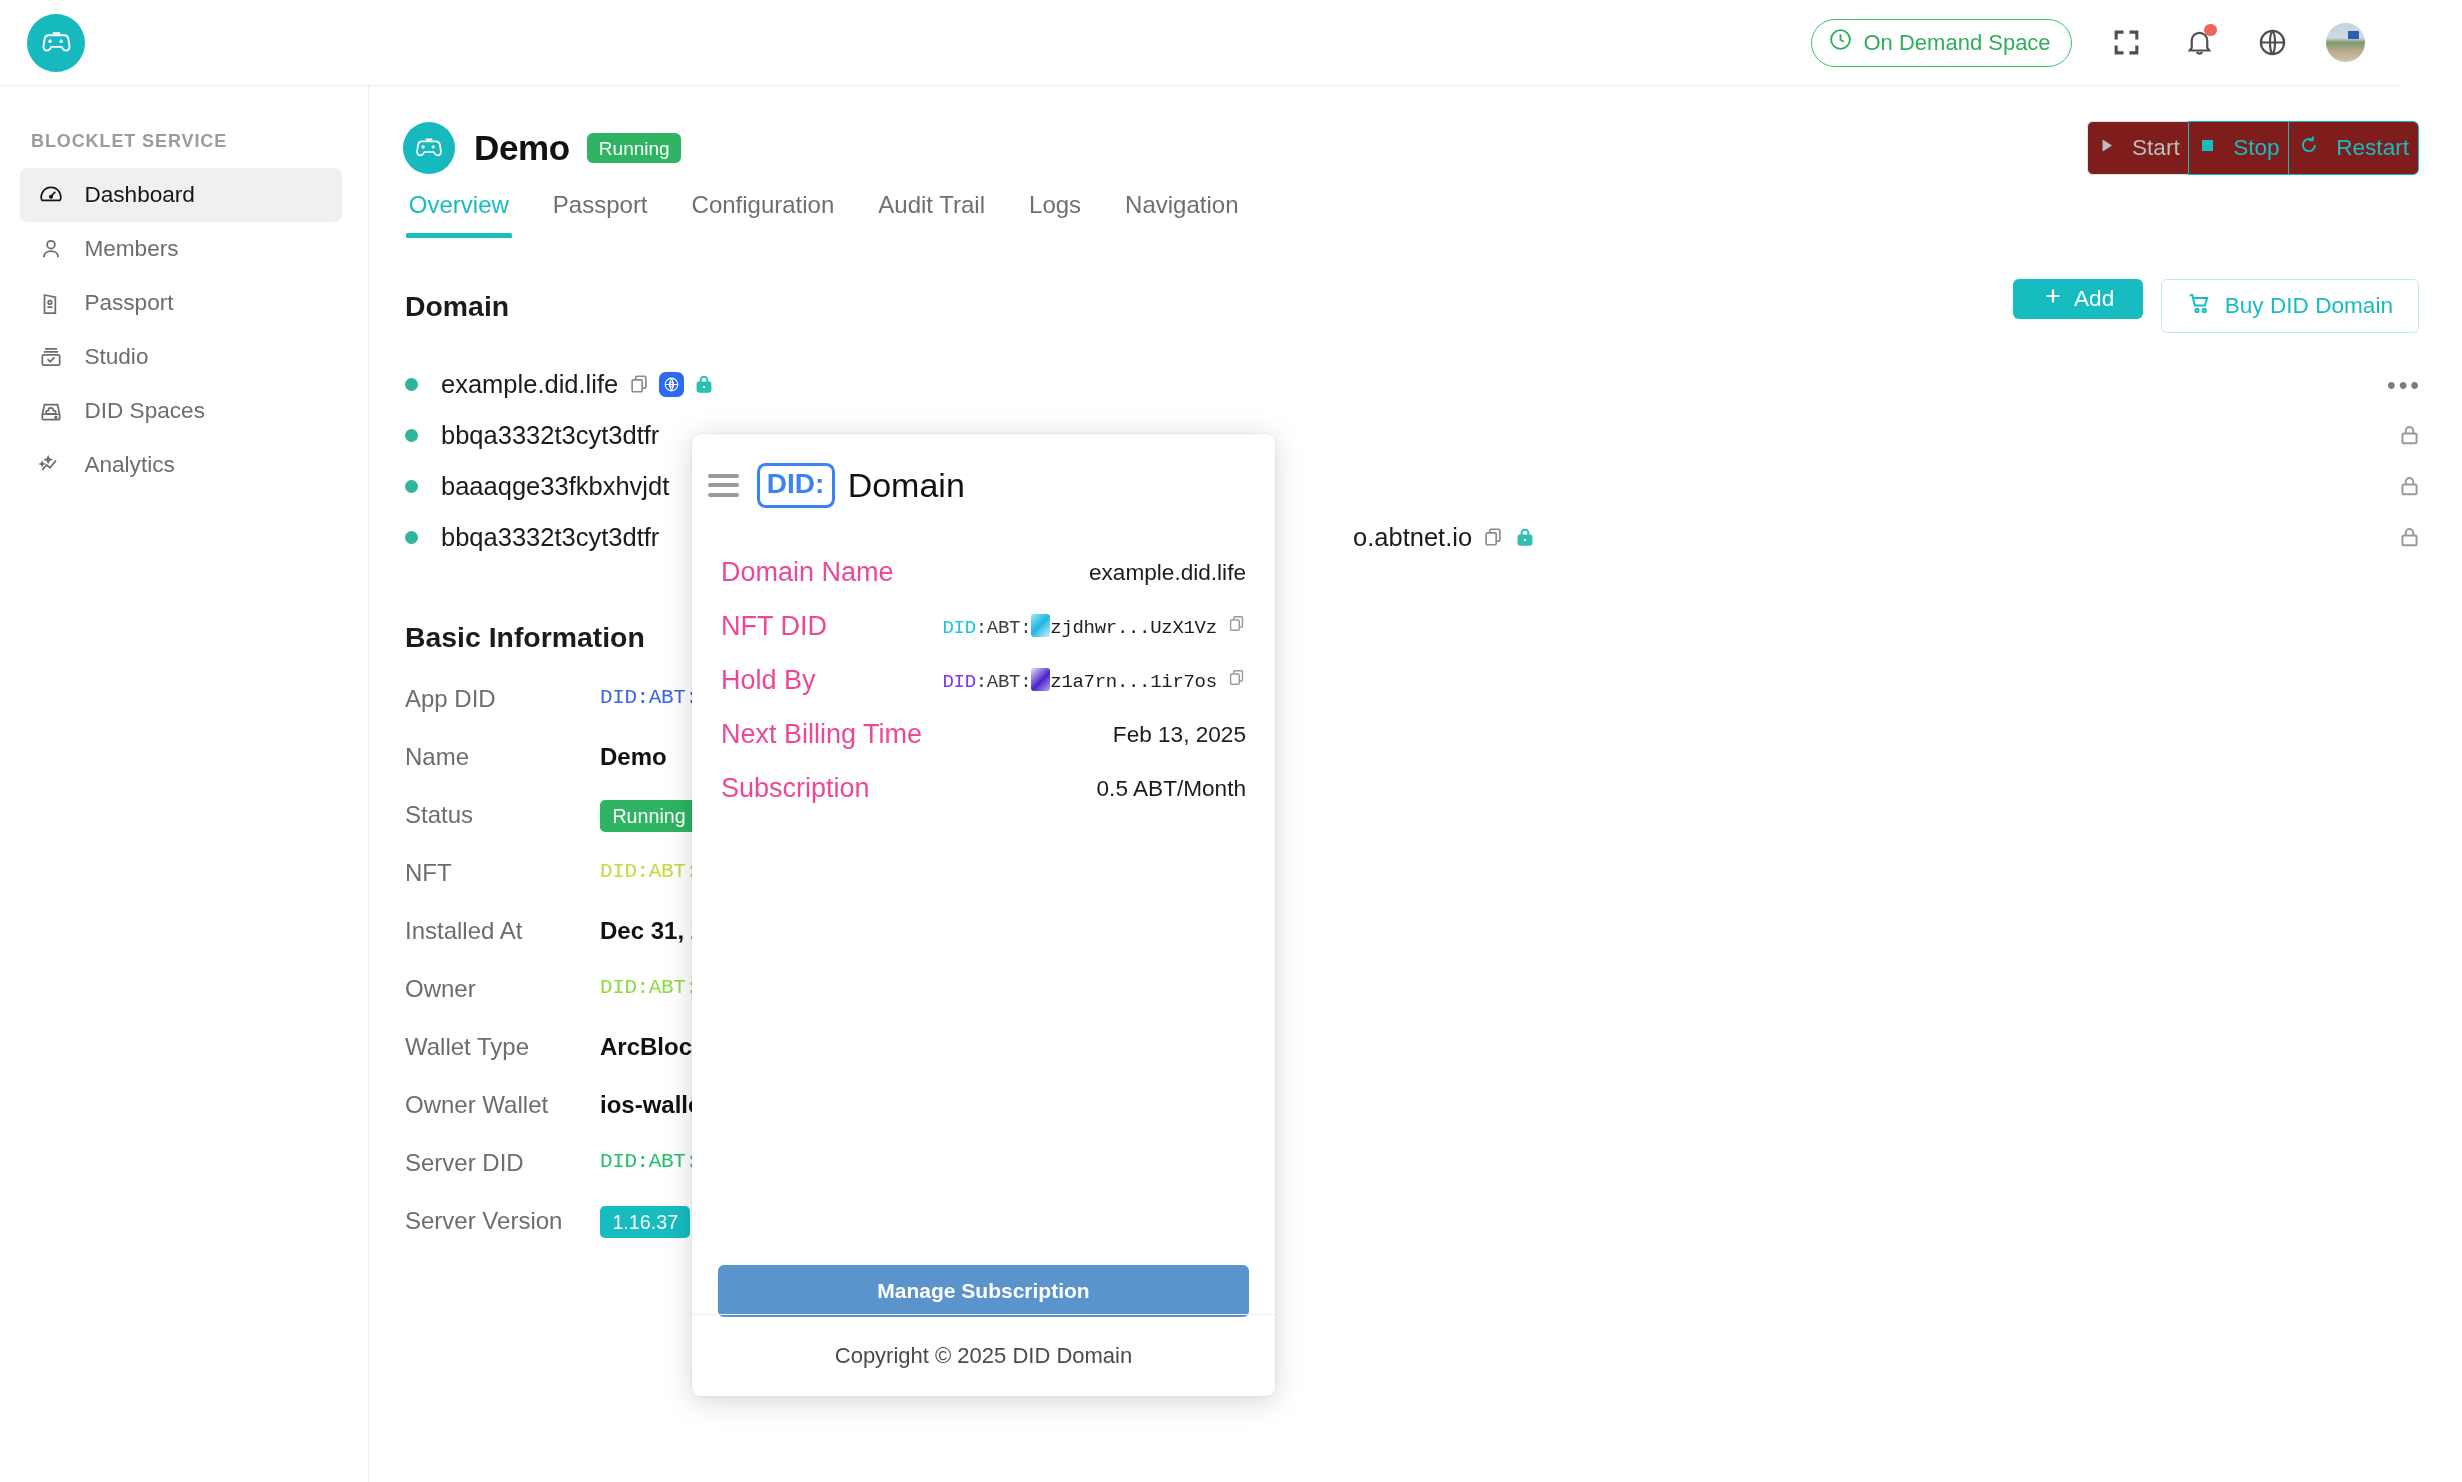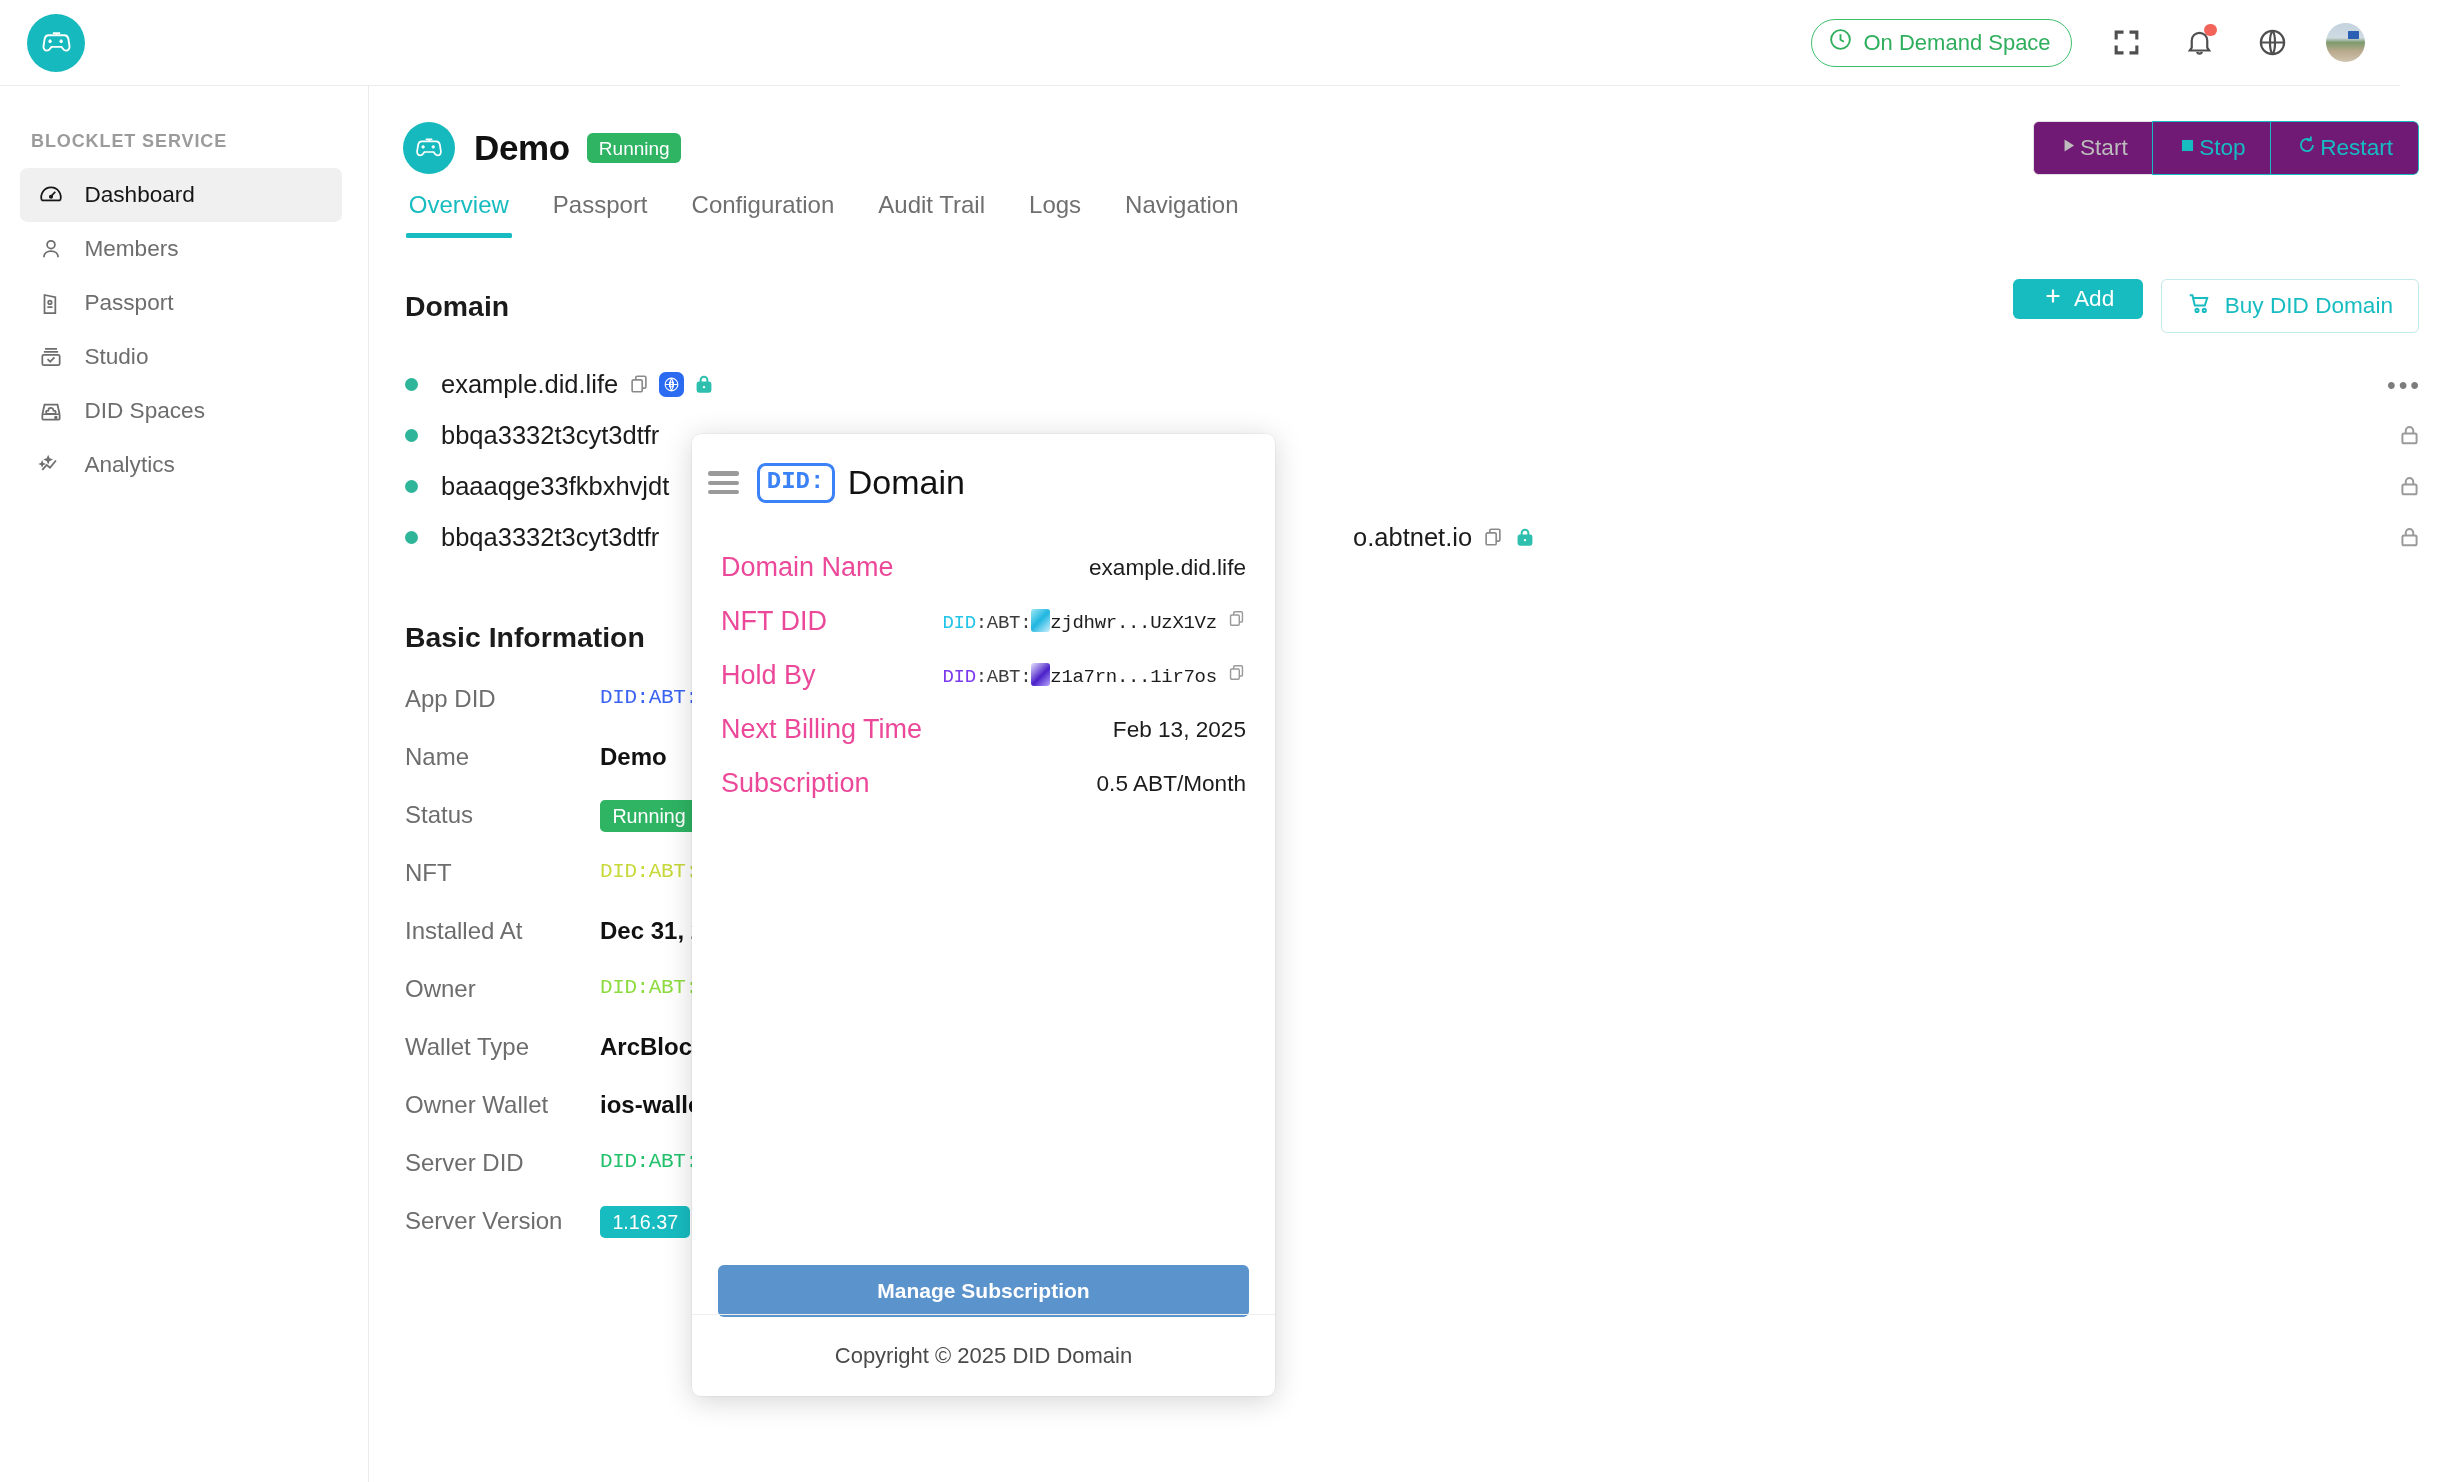--- a/index.html
+++ b/index.html
@@ -72,22 +72,22 @@
     display:flex; align-items:center; justify-content:center; flex:0 0 52px;
   }
   .app-title { font-size: 35px; font-weight: 700; color: #111; margin-left: 19px; letter-spacing:-0.4px;}
   .badge-running {
     background: #2eb463; color: #fff; font-size: 19px; border-radius: 5.8px;
     padding: 5.1px 11.7px; margin-left: 17.5px; line-height: 1;
   }
   .head-actions { margin-left: auto; margin-right: 44px; display: flex; }
   .btn-group { display: flex; border-radius: 5.8px; overflow: hidden; }
   .gbtn {
-    display: flex; align-items: center; justify-content: center; gap: 2px;
-    height: 54px; padding: 0 25px; font-size: 22.6px; background: #701a75;
+    display: flex; align-items: center; justify-content: center; gap: 16px;
+    height: 54px; padding: 0 9px; font-size: 22.6px; background: #7f1d1d;
     border: 1.5px solid #17bcc0; color: #17bcc0; margin-left: -1.5px;
   }
   .gbtn.disabled { border-color: #e2e2e2; color: #bdbdbd; }
   .gbtn:first-child { border-radius: 5.8px 0 0 5.8px; margin-left: 0; }
   .gbtn:last-child { border-radius: 0 5.8px 5.8px 0; }
 
   
   .tabs { display: flex; gap: 0; padding-left: 34px; margin-top: 16px; position: relative; }
   .tab { font-size: 24px; color: #6f6f6f; padding: 0 22px 19px 22px; position: relative; }
   .tab:first-child { padding-left: 5.8px; }
@@ -141,22 +141,22 @@
     position: absolute; left: 692px; top: 434px; width: 583px; height: 962px;
     background: #fff; border-radius: 8.7px;
     box-shadow: 0 4.4px 29px rgba(0,0,0,.17), 0 0 0 0.7px rgba(0,0,0,.05);
     overflow: hidden;
   }
   .popup-head { display: flex; align-items: center; padding: 29px 0 0 16px; }
   .hamburger { width: 31px; display: flex; flex-direction: column; gap: 5.1px; margin-right: 17.5px; }
   .hamburger i { display: block; height: 4.4px; background: #9a9a9a; border-radius: 2.2px; }
   .did-logo {
     border: 3.6px solid #3b82f6; border-radius: 8.7px; color: #3b82f6;
-    font-size: 24px; font-weight: 700; letter-spacing: 0px; padding: 2.2px 7.3px 4.4px 7.3px;
-    font-family: Liberation Mono, monospace;
+    font-size: 28px; font-weight: 700; letter-spacing: 0px; padding: 2.2px 7.3px 4.4px 7.3px;
+    font-family: Liberation Sans, sans-serif;
   }
   .popup-head-title { font-size: 34px; color: #111; margin-left: 13px; }
 
   .popup-table { margin-top: 38px; padding: 0 29px; }
   .popup-row { display: flex; align-items: center; height: 54px; }
   .popup-label { font-size: 27px; color: #ec4899; }
   .popup-val { margin-left: auto; font-size: 22.6px; color: #1c1c1c; display: flex; align-items: center; gap: 10.2px; }
   .popup-val.mono { font-family: "Liberation Mono", monospace; font-size: 19px; letter-spacing: -0.3px; }
   .pfx-cyan { color: #22c5e8; }
   .pfx-purple { color: #7c3aed; }

